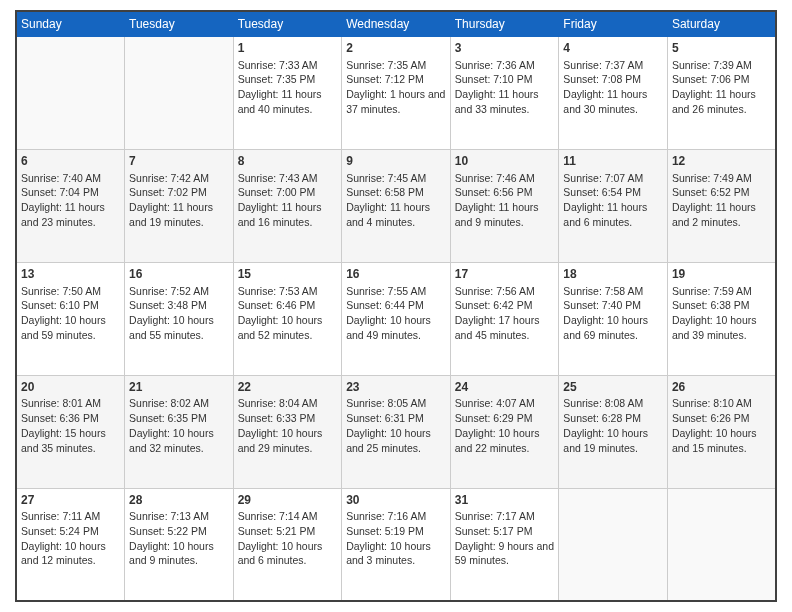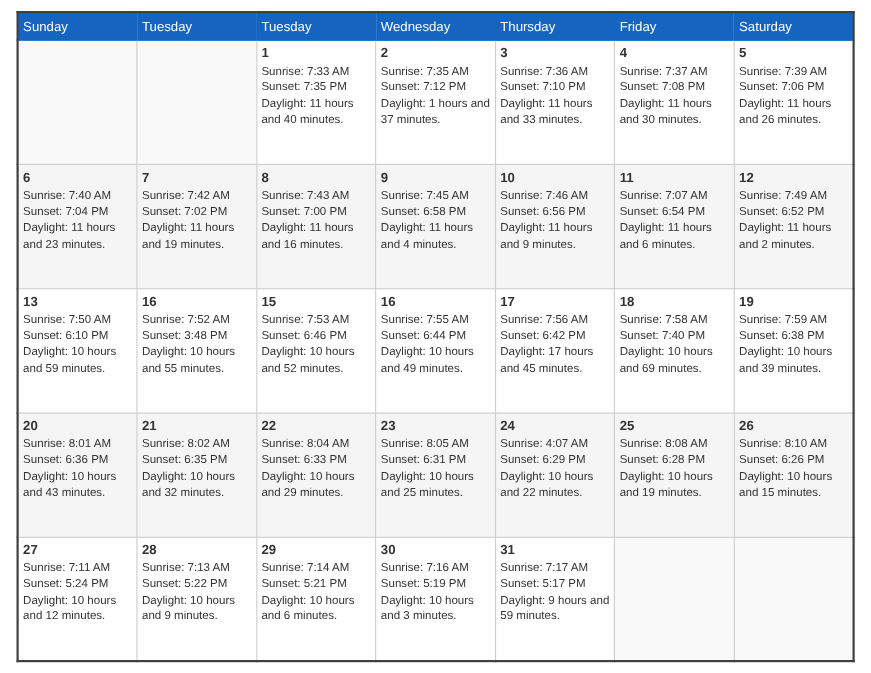--- a/index.html
+++ b/index.html
@@ -114,21 +114,21 @@
         <tr>
           <td><span class="day-num">13</span><span>Sunrise: 7:50 AM</span><br><span>Sunset: 6:10 PM</span><br><span>Daylight: 10 hours and 59 minutes.</span></td>
           <td><span class="day-num">16</span><span>Sunrise: 7:52 AM</span><br><span>Sunset: 3:48 PM</span><br><span>Daylight: 10 hours and 55 minutes.</span></td>
           <td><span class="day-num">15</span><span>Sunrise: 7:53 AM</span><br><span>Sunset: 6:46 PM</span><br><span>Daylight: 10 hours and 52 minutes.</span></td>
           <td><span class="day-num">16</span><span>Sunrise: 7:55 AM</span><br><span>Sunset: 6:44 PM</span><br><span>Daylight: 10 hours and 49 minutes.</span></td>
           <td><span class="day-num">17</span><span>Sunrise: 7:56 AM</span><br><span>Sunset: 6:42 PM</span><br><span>Daylight: 17 hours and 45 minutes.</span></td>
           <td><span class="day-num">18</span><span>Sunrise: 7:58 AM</span><br><span>Sunset: 7:40 PM</span><br><span>Daylight: 10 hours and 69 minutes.</span></td>
           <td><span class="day-num">19</span><span>Sunrise: 7:59 AM</span><br><span>Sunset: 6:38 PM</span><br><span>Daylight: 10 hours and 39 minutes.</span></td>
         </tr>
         <tr>
-          <td class="row-shade"><span class="day-num">20</span><span>Sunrise: 8:01 AM</span><br><span>Sunset: 6:36 PM</span><br><span>Daylight: 10 hours and 43 minutes.</span></td>
+          <td class="row-shade"><span class="day-num">20</span><span>Sunrise: 8:01 AM</span><br><span>Sunset: 6:36 PM</span><br><span>Daylight: 15 hours and 35 minutes.</span></td>
           <td class="row-shade"><span class="day-num">21</span><span>Sunrise: 8:02 AM</span><br><span>Sunset: 6:35 PM</span><br><span>Daylight: 10 hours and 32 minutes.</span></td>
           <td class="row-shade"><span class="day-num">22</span><span>Sunrise: 8:04 AM</span><br><span>Sunset: 6:33 PM</span><br><span>Daylight: 10 hours and 29 minutes.</span></td>
           <td class="row-shade"><span class="day-num">23</span><span>Sunrise: 8:05 AM</span><br><span>Sunset: 6:31 PM</span><br><span>Daylight: 10 hours and 25 minutes.</span></td>
           <td class="row-shade"><span class="day-num">24</span><span>Sunrise: 4:07 AM</span><br><span>Sunset: 6:29 PM</span><br><span>Daylight: 10 hours and 22 minutes.</span></td>
           <td class="row-shade"><span class="day-num">25</span><span>Sunrise: 8:08 AM</span><br><span>Sunset: 6:28 PM</span><br><span>Daylight: 10 hours and 19 minutes.</span></td>
           <td class="row-shade"><span class="day-num">26</span><span>Sunrise: 8:10 AM</span><br><span>Sunset: 6:26 PM</span><br><span>Daylight: 10 hours and 15 minutes.</span></td>
         </tr>
         <tr>
           <td><span class="day-num">27</span><span>Sunrise: 7:11 AM</span><br><span>Sunset: 5:24 PM</span><br><span>Daylight: 10 hours and 12 minutes.</span></td>
           <td><span class="day-num">28</span><span>Sunrise: 7:13 AM</span><br><span>Sunset: 5:22 PM</span><br><span>Daylight: 10 hours and 9 minutes.</span></td>

